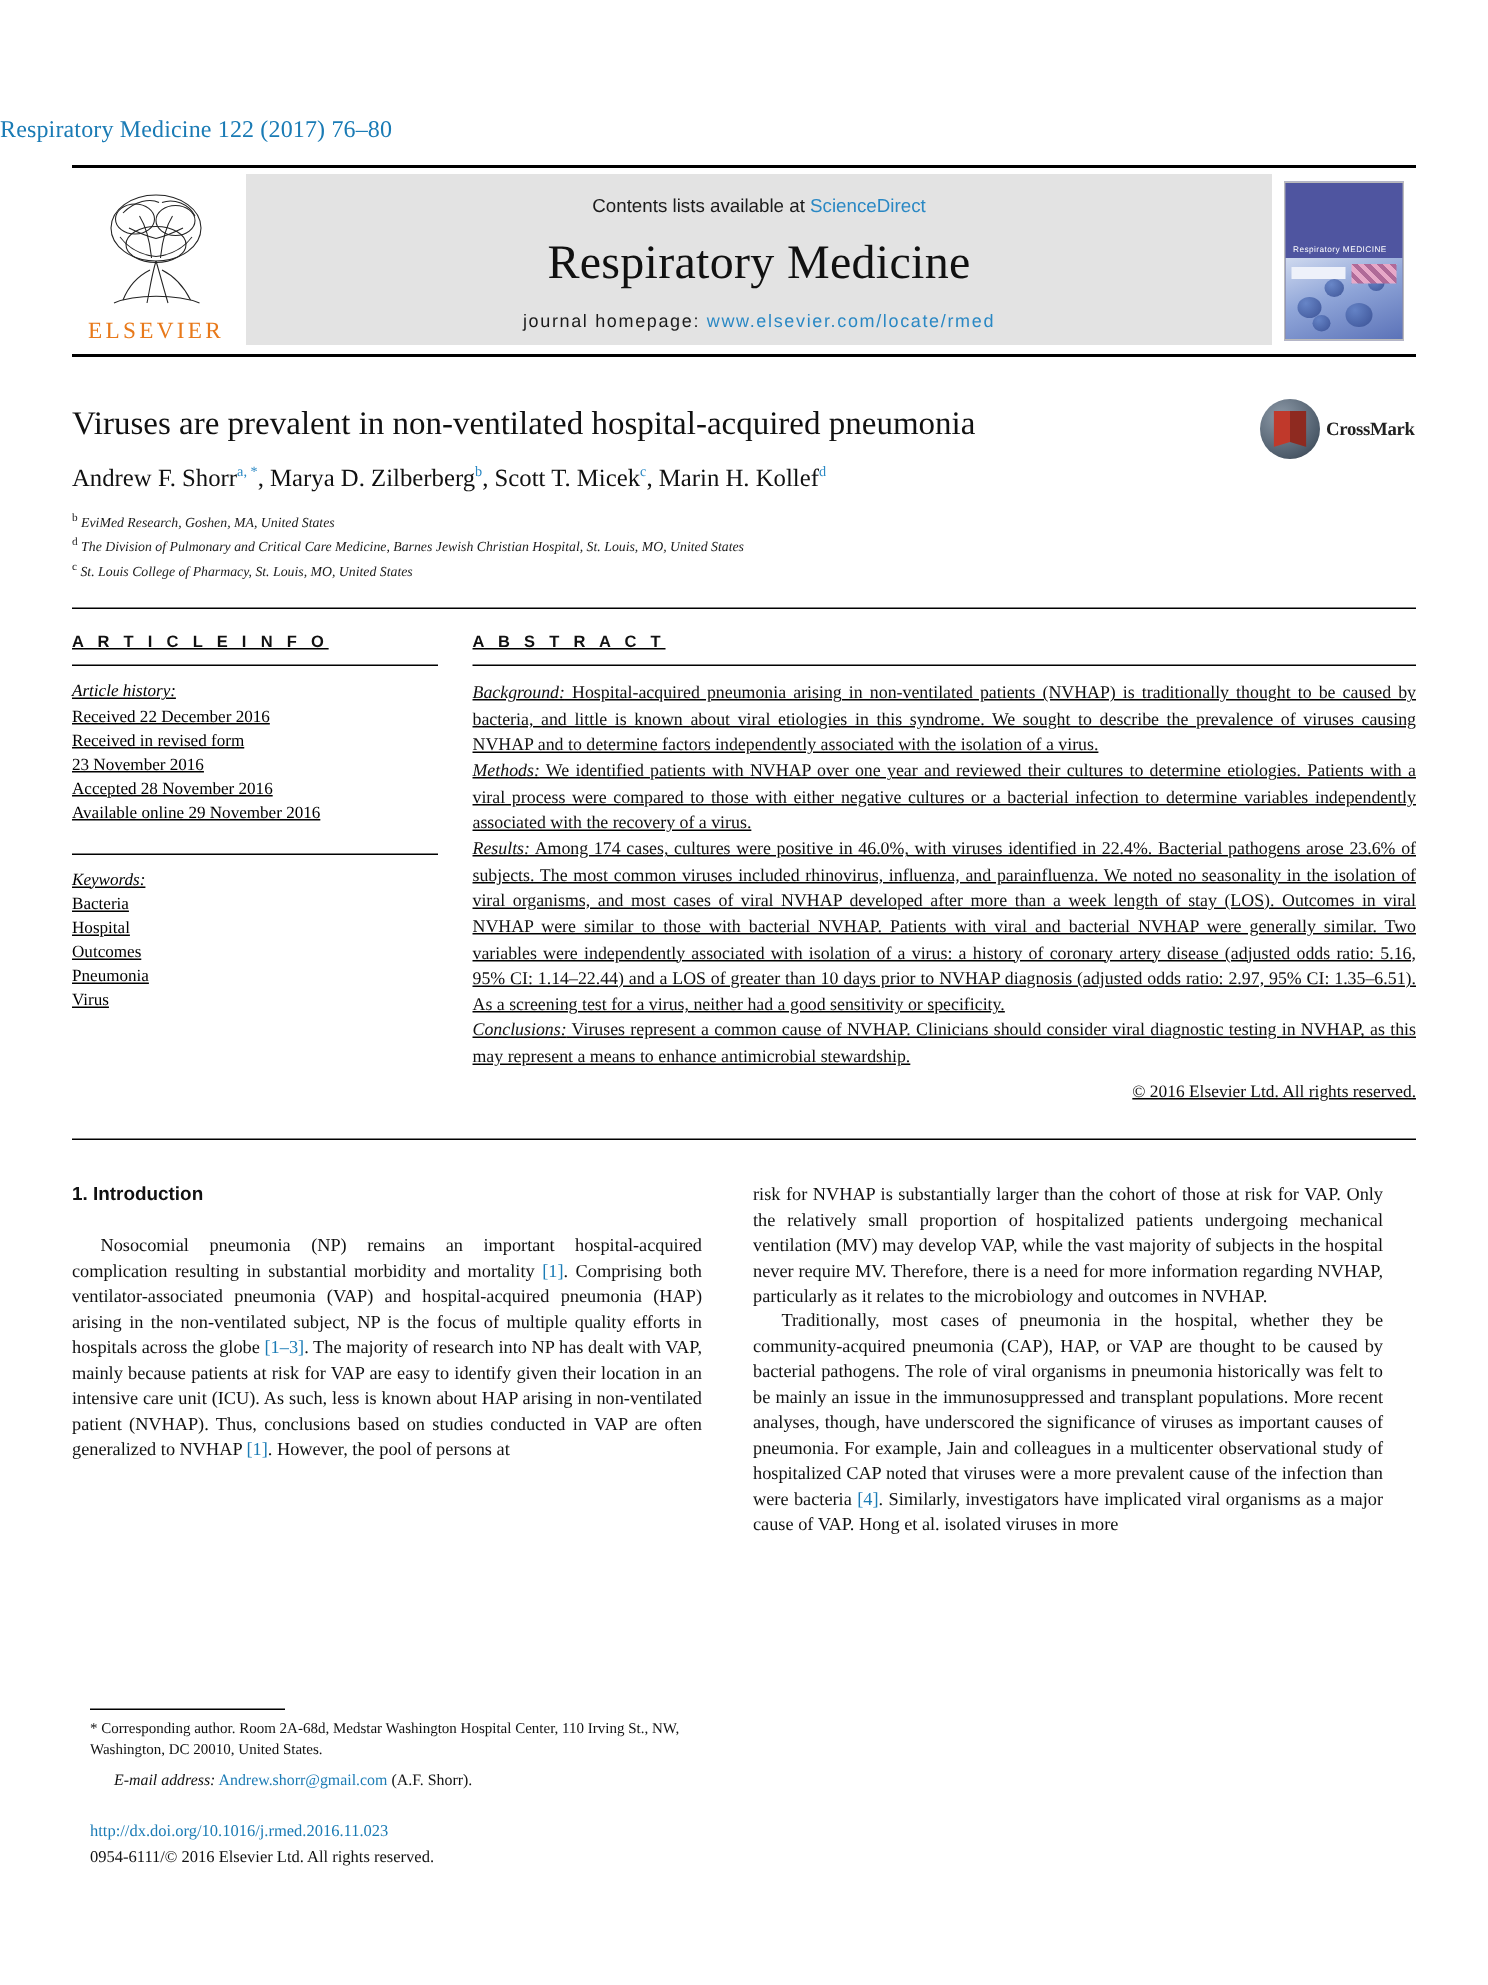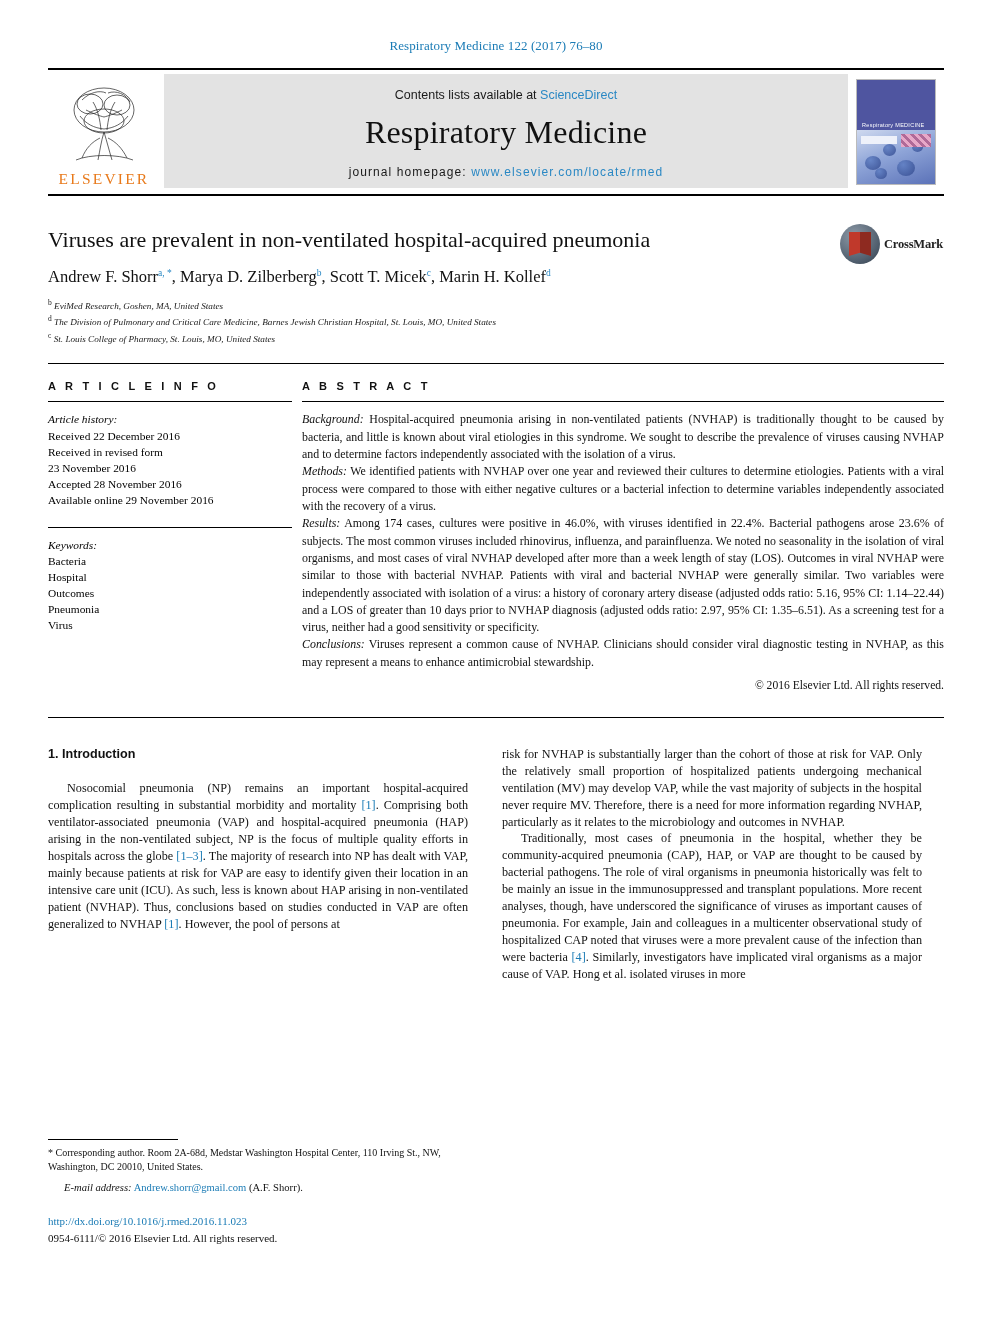--- a/index.html
+++ b/index.html
@@ -17,24 +17,23 @@
   }
   .page {
     position: relative;
     width: 992px;
     height: 1323px;
     padding: 0;
   }
 
   
   .running-head {
-    text-align: center;
-    font-size: 13px;
+    font-size: 16px;
     color: #1a7bb5;
-    padding-top: 38px;
+    padding-top: 78px;
     letter-spacing: .1px;
   }
 
   
   .masthead {
     margin: 14px 48px 0 48px;
     border-top: 2.5px solid #000;
     border-bottom: 2.5px solid #000;
     height: 128px;
     display: flex;
@@ -187,21 +186,22 @@
     color:#222;
     letter-spacing:-.2px;
   }
 
   .rule-thin { border-top: 1px solid #000; margin: 16px 48px 0 48px; }
 
   
   .info-abstract {
     display: flex;
     margin: 16px 48px 0 48px;
-    gap: 10px;
+    gap: 23px;
+    text-decoration: underline;
   }
   .col-info { width: 244px; flex: none; }
   .col-abstract { flex: 1; }
   .sec-head {
     font-family:"Liberation Sans", sans-serif;
     font-size: 11px;
     font-weight: bold;
     letter-spacing: 3.2px;
     color:#111;
   }
@@ -240,21 +240,21 @@
     font-size: 12.6px;
     margin: 0 0 17px 0;
   }
   .body-cols p { margin: 0; text-indent: 19px; }
   .body-cols p.noindent { text-indent: 0; }
   a.ref, .ref { color:#1a7bb5; text-decoration:none; }
 
   
   .footnote-area {
     position: absolute;
-    left: 48px;
+    left: 60px;
     top: 1139px;
     width: 420px;
     font-size: 10.6px;
     line-height: 1.42;
     color:#111;
   }
   .fn-rule { border-top: 1px solid #000; width: 130px; margin-bottom: 6px; }
   .fn-star { font-size: 10px; }
   .fn-email { margin-top: 6px; text-indent: 16px; }
   .fn-email i { font-style: italic; }

